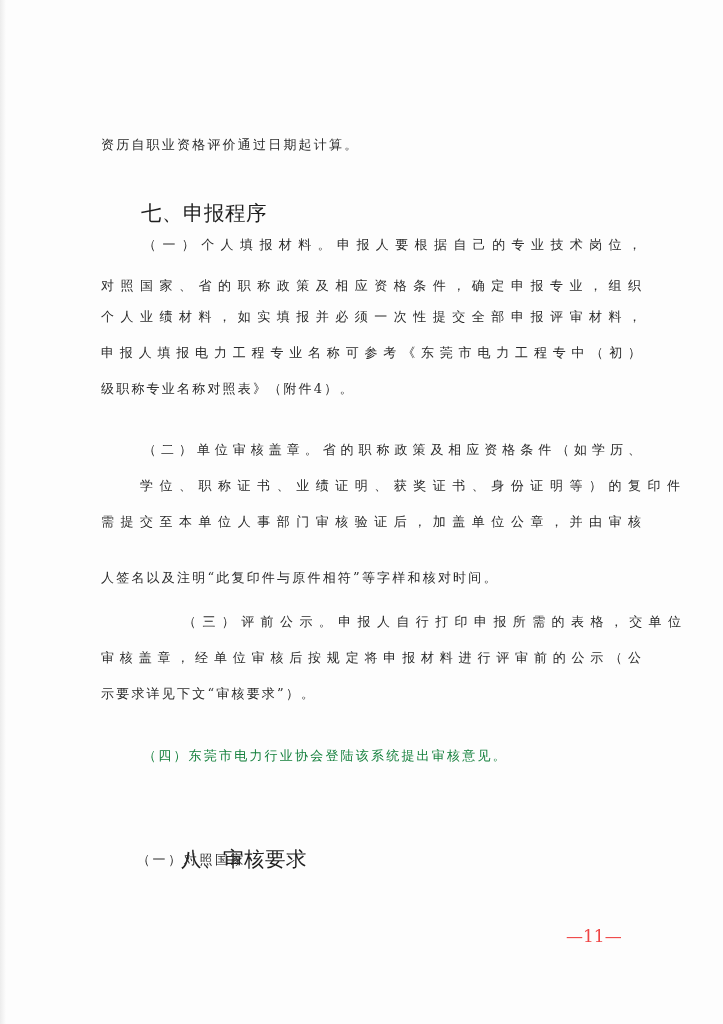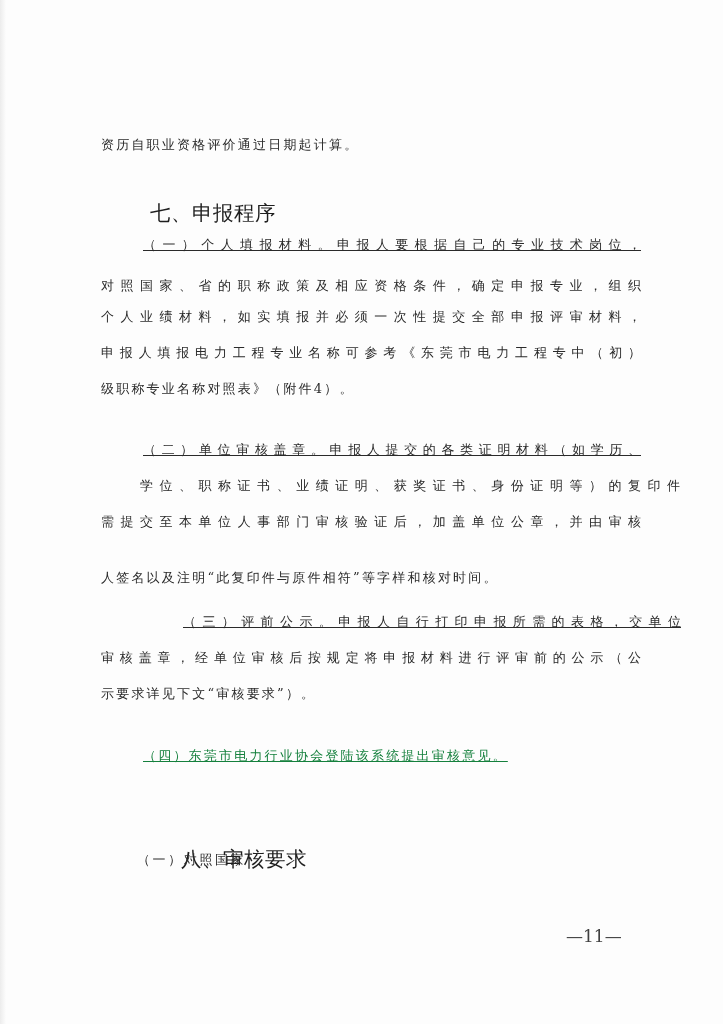--- a/index.html
+++ b/index.html
@@ -18,37 +18,37 @@
     .line {
       position: absolute;
       left: 101px;
       width: 540px;
       font-size: 13px;
       line-height: 28px;
       white-space: nowrap;
       letter-spacing: 2.2px;
     }
     .justify { text-align: justify; text-align-last: justify; letter-spacing: 0; }
-    .indent { left: 143px; width: 498px; text-decoration: underline; }
+    .indent { left: 143px; width: 498px; }
     .heading {
       position: absolute;
-      left: 150px;
+      left: 141px;
       font-family: "DejaVu Sans", "Liberation Sans", sans-serif;
       font-size: 20.5px;
       line-height: 28px;
       color: #1e1e1e;
       letter-spacing: 0.5px;
     }
     .sub { left: 137px; letter-spacing: 2.6px; }
     .faint { color: #15803d; }
     .page-number {
       position: absolute;
       left: 566px; top: 926px;
       font-size: 17px;
-      color: #404040;
+      color: #ef4444;
       letter-spacing: 0;
     }
   </style>
 </head>
 <body>
 
 <div class="page-edge"></div>
 
 <div>
 
@@ -58,21 +58,21 @@
 
   <div>
     <div class="line indent justify" style="top:231px;">（一）个人填报材料。申报人要根据自己的专业技术岗位，</div>
     <div class="line justify" style="top:272px;">对照国家、省的职称政策及相应资格条件，确定申报专业，组织</div>
     <div class="line justify" style="top:303px;">个人业绩材料，如实填报并必须一次性提交全部申报评审材料，</div>
     <div class="line justify" style="top:339px;">申报人填报电力工程专业名称可参考《东莞市电力工程专中（初）</div>
     <div class="line" style="top:375px;">级职称专业名称对照表》（附件4）。</div>
   </div>
 
   <div>
-    <div class="line indent justify" style="top:436px;">（二）单位审核盖章。申报人提交的各类证明材料（如学历、</div>
+    <div class="line indent justify" style="top:436px;">（二）单位审核盖章。省的职称政策及相应资格条件（如学历、</div>
     <div class="line justify" style="top:472px;margin-left:39px;">学位、职称证书、业绩证明、获奖证书、身份证明等）的复印件</div>
     <div class="line justify" style="top:508px;">需提交至本单位人事部门审核验证后，加盖单位公章，并由审核</div>
     <div class="line" style="top:564px;">人签名以及注明“此复印件与原件相符”等字样和核对时间。</div>
   </div>
 
   <div>
     <div class="line indent justify" style="top:608px;margin-left:40px;">（三）评前公示。申报人自行打印申报所需的表格，交单位</div>
     <div class="line justify" style="top:644px;">审核盖章，经单位审核后按规定将申报材料进行评审前的公示（公</div>
     <div class="line" style="top:680px;">示要求详见下文“审核要求”）。</div>
   </div>

